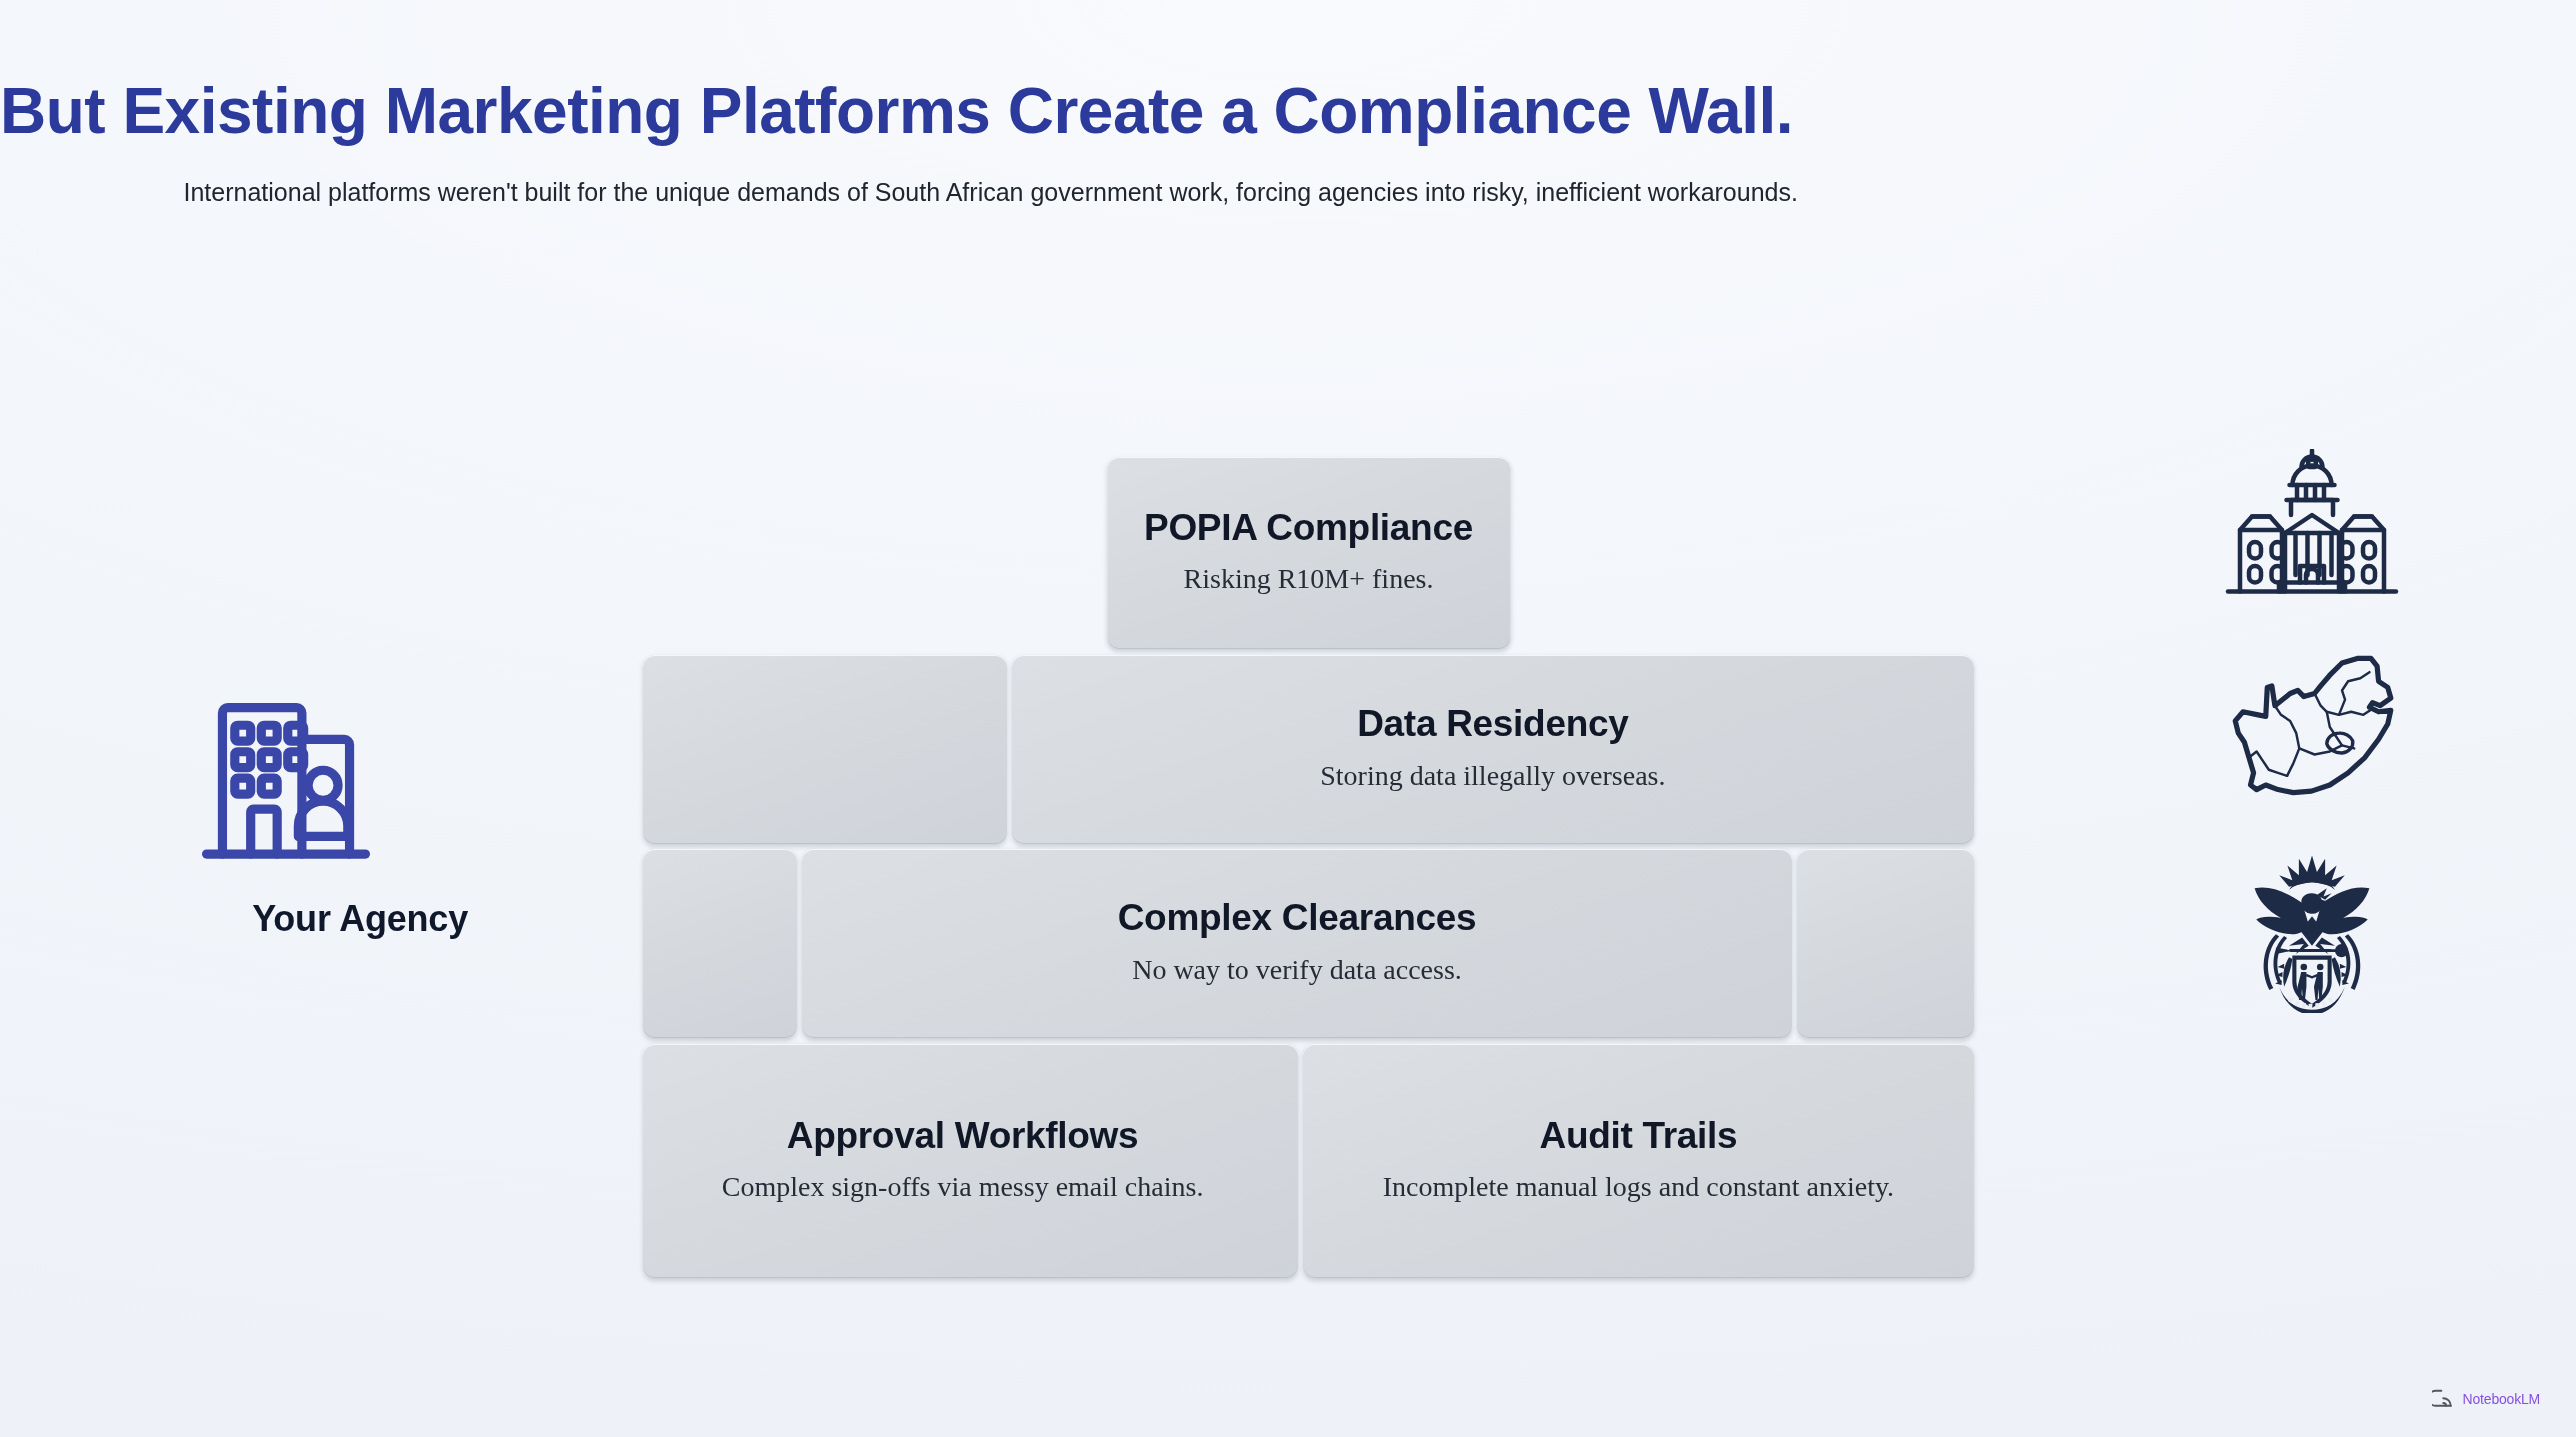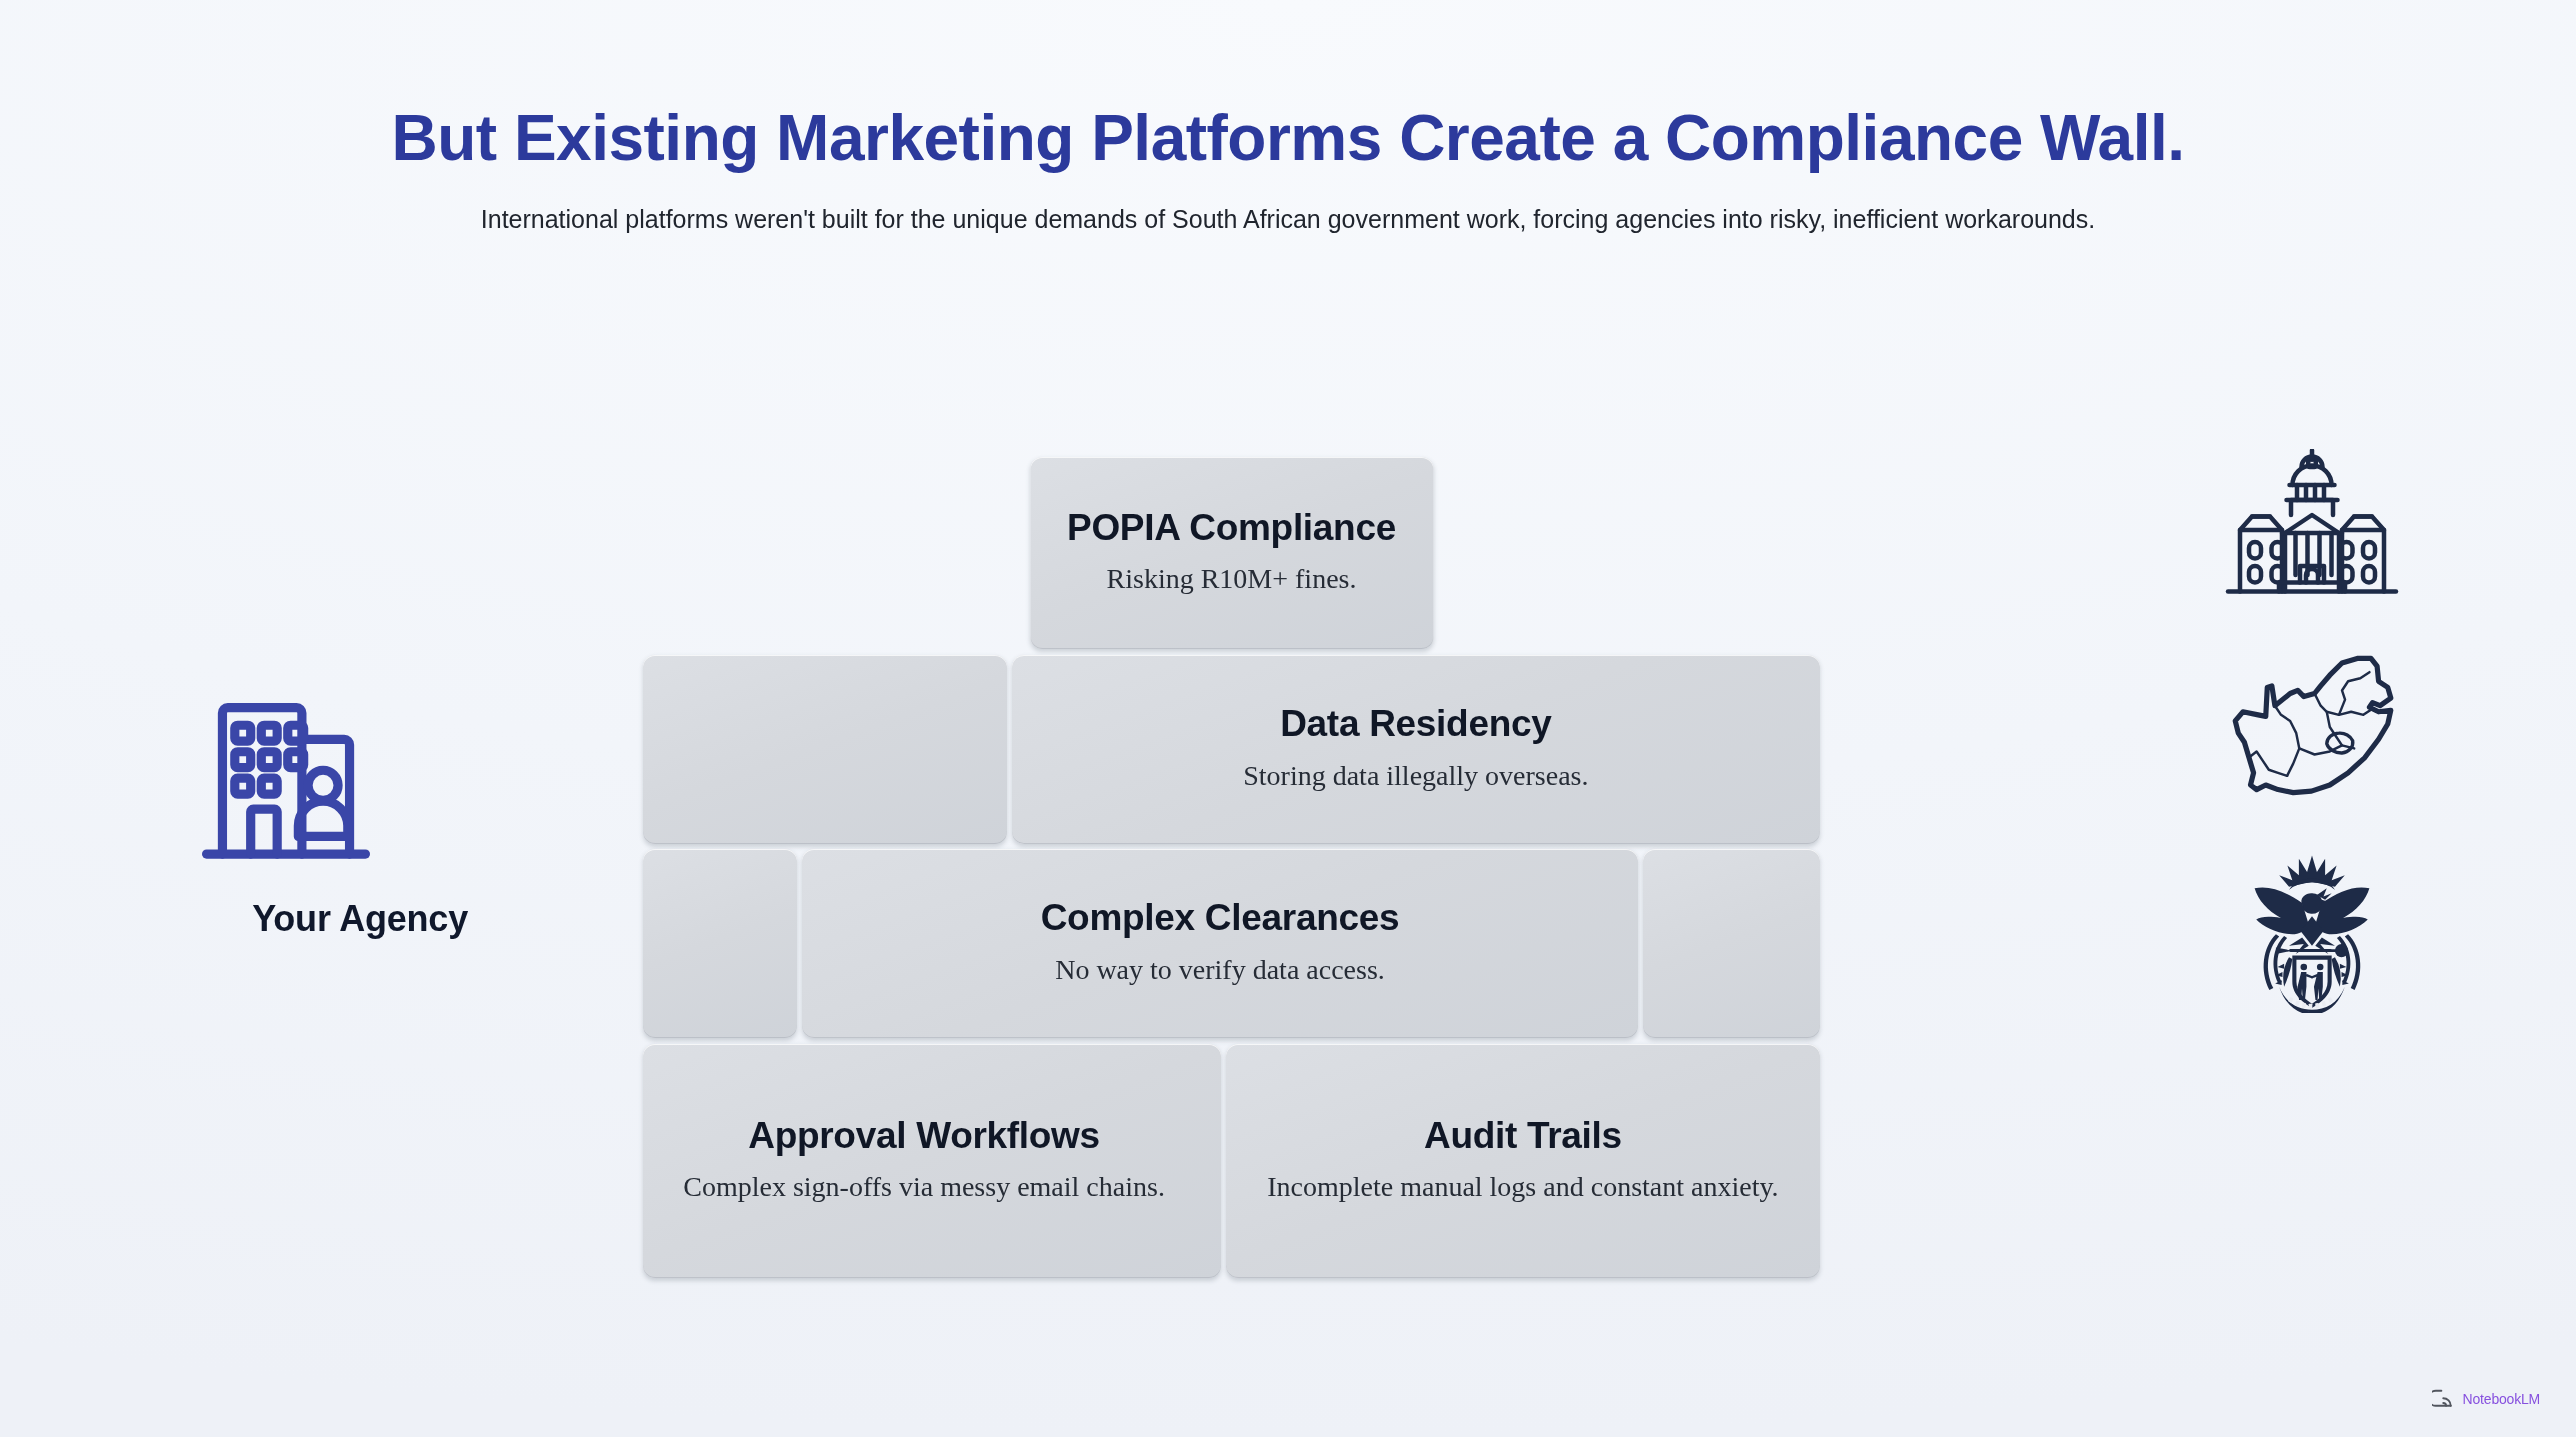--- a/index.html
+++ b/index.html
@@ -14,22 +14,22 @@
     background:
       radial-gradient(ellipse 140% 100% at 50% 0%, #f8fafd 0%, #f2f5fa 55%, #eef1f7 100%);
     position:relative;
     -webkit-font-smoothing:antialiased;
   }
 
   
   .header {
     position:absolute;
     left:0; top:0; width:100%;
-    padding-top:103px;
-    text-align:center;
+    padding-top:76px;
+    text-align:left;
   }
   .title {
     font-size:64px;
     font-weight:bold;
     letter-spacing:-0.5px;
     color:#2c3a9c;
     line-height:1.1;
   }
   .subtitle {
     margin-top:30px;
@@ -40,21 +40,21 @@
     max-width:2209px;
     margin-left:auto;
     margin-right:auto;
   }
 
   
   .wall {
     position:absolute;
     left:643px;
     top:457px;
-    width:1177px;
+    width:1331px;
     height:824px;
   }
   .wall-row {
     position:absolute;
     left:0;
     width:100%;
     display:flex;
     gap:4.7px;
   }
   .row-1 { top:0px;   height:192px; }

